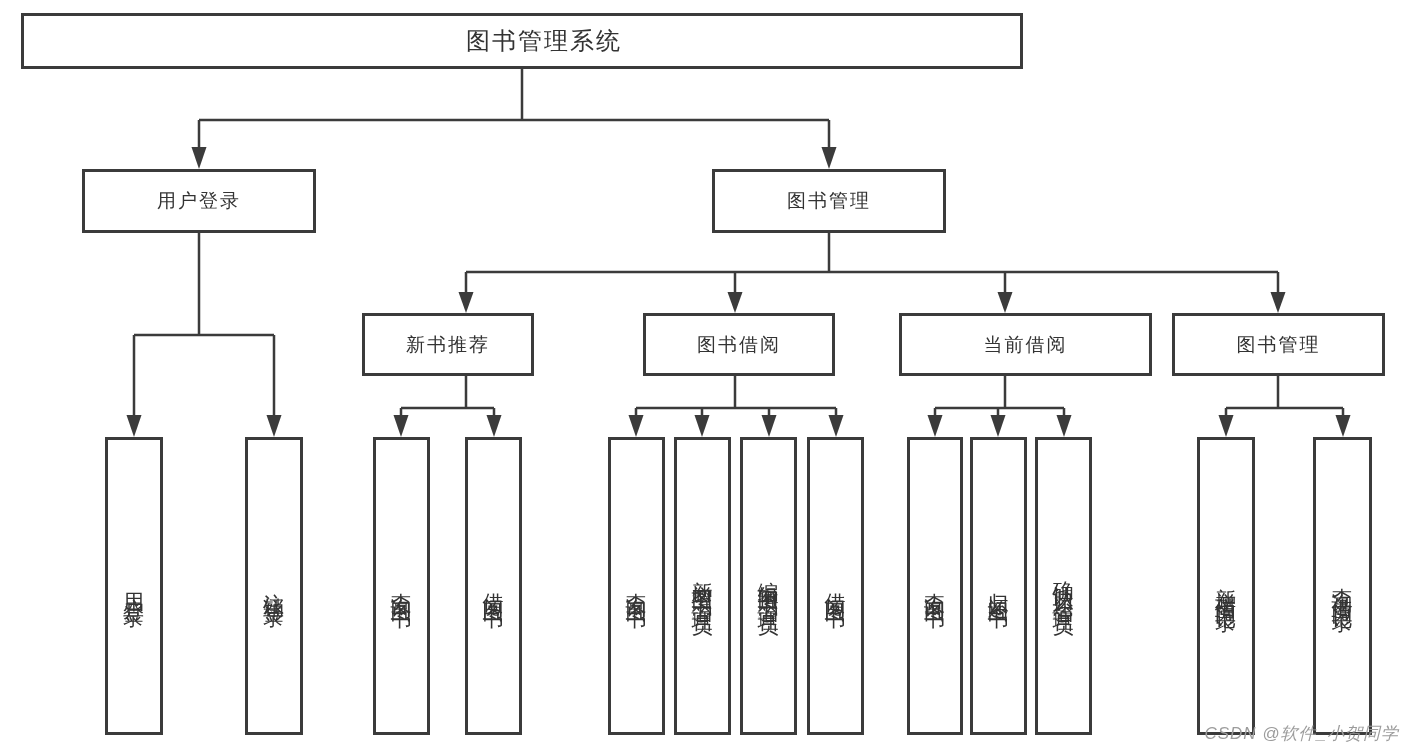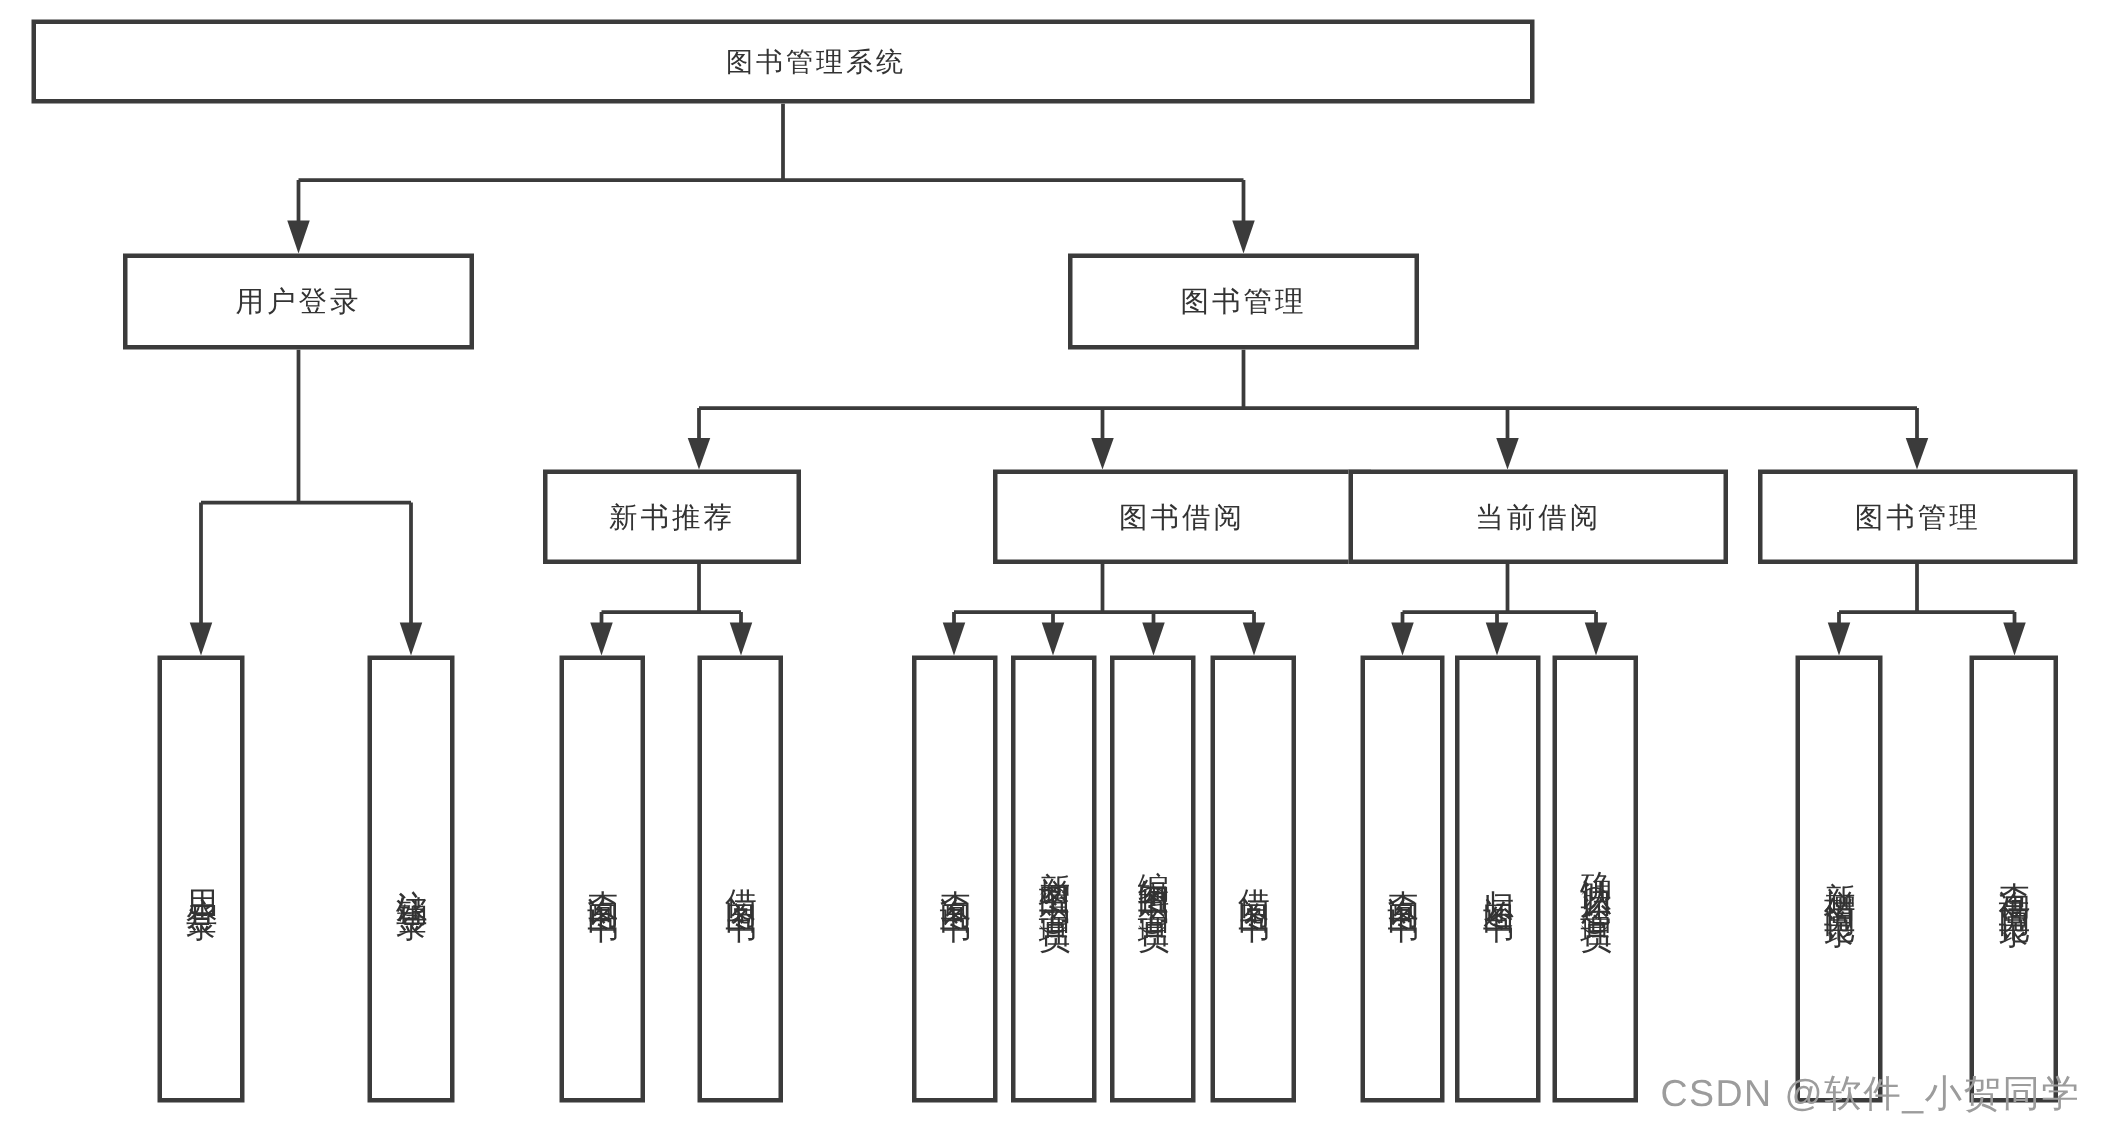--- a/index.html
+++ b/index.html
@@ -34,39 +34,40 @@
     align-items:center;
     justify-content:center;
     text-align:center;
     z-index:2;
   }
   .node-h{
     font-size:19px;
     letter-spacing:2px;
   }
   .node-root{
-    font-size:18px;
+    font-size:24px;
     padding-left:44px;
   }
   .node-v{
     writing-mode:vertical-rl;
     font-size:21px;
     letter-spacing:5px;
     line-height:1;
     padding:6px 0;
   }
   .watermark{
     position:absolute;
-    right:18px;
+    right:6px;
     bottom:2px;
-    font-size:25px;
+    font-size:17px;
     letter-spacing:1px;
     color:var(--watermark);
     z-index:5;
     white-space:nowrap;
+    font-style:italic;
   }
 </style>
 </head>
 <body>
 
 <div class="canvas">
 
   <svg class="connectors" viewBox="0 0 1405 747" xmlns="http://www.w3.org/2000/svg">
     <g stroke="currentColor" stroke-width="2.5" fill="none">
 
@@ -109,21 +110,21 @@
       <polygon points="1335.5,415 1350.5,415 1343,437"></polygon>
     </g>
   </svg>
 
   <div class="node node-h node-root" style="left:21px;top:13px;width:1002px;height:56px">图书管理系统</div>
 
   <div class="node node-h" style="left:82px;top:169px;width:234px;height:64px">用户登录</div>
   <div class="node node-h" style="left:712px;top:169px;width:234px;height:64px">图书管理</div>
 
   <div class="node node-h" style="left:362px;top:313px;width:172px;height:63px">新书推荐</div>
-  <div class="node node-h" style="left:662px;top:313px;width:252px;height:63px">图书借阅</div>
+  <div class="node node-h" style="left:643px;top:313px;width:192px;height:63px">图书借阅</div>
   <div class="node node-h" style="left:899px;top:313px;width:253px;height:63px">当前借阅</div>
   <div class="node node-h" style="left:1172px;top:313px;width:213px;height:63px">图书管理</div>
 
   <div class="node node-v" style="left:105px;top:437px;width:58px;height:298px">用户登录</div>
   <div class="node node-v" style="left:245px;top:437px;width:58px;height:298px">注销登录</div>
 
   <div class="node node-v" style="left:373px;top:437px;width:57px;height:298px">查询图书</div>
   <div class="node node-v" style="left:465px;top:437px;width:57px;height:298px">借阅图书</div>
 
   <div class="node node-v" style="left:608px;top:437px;width:57px;height:298px">查询图书</div>

